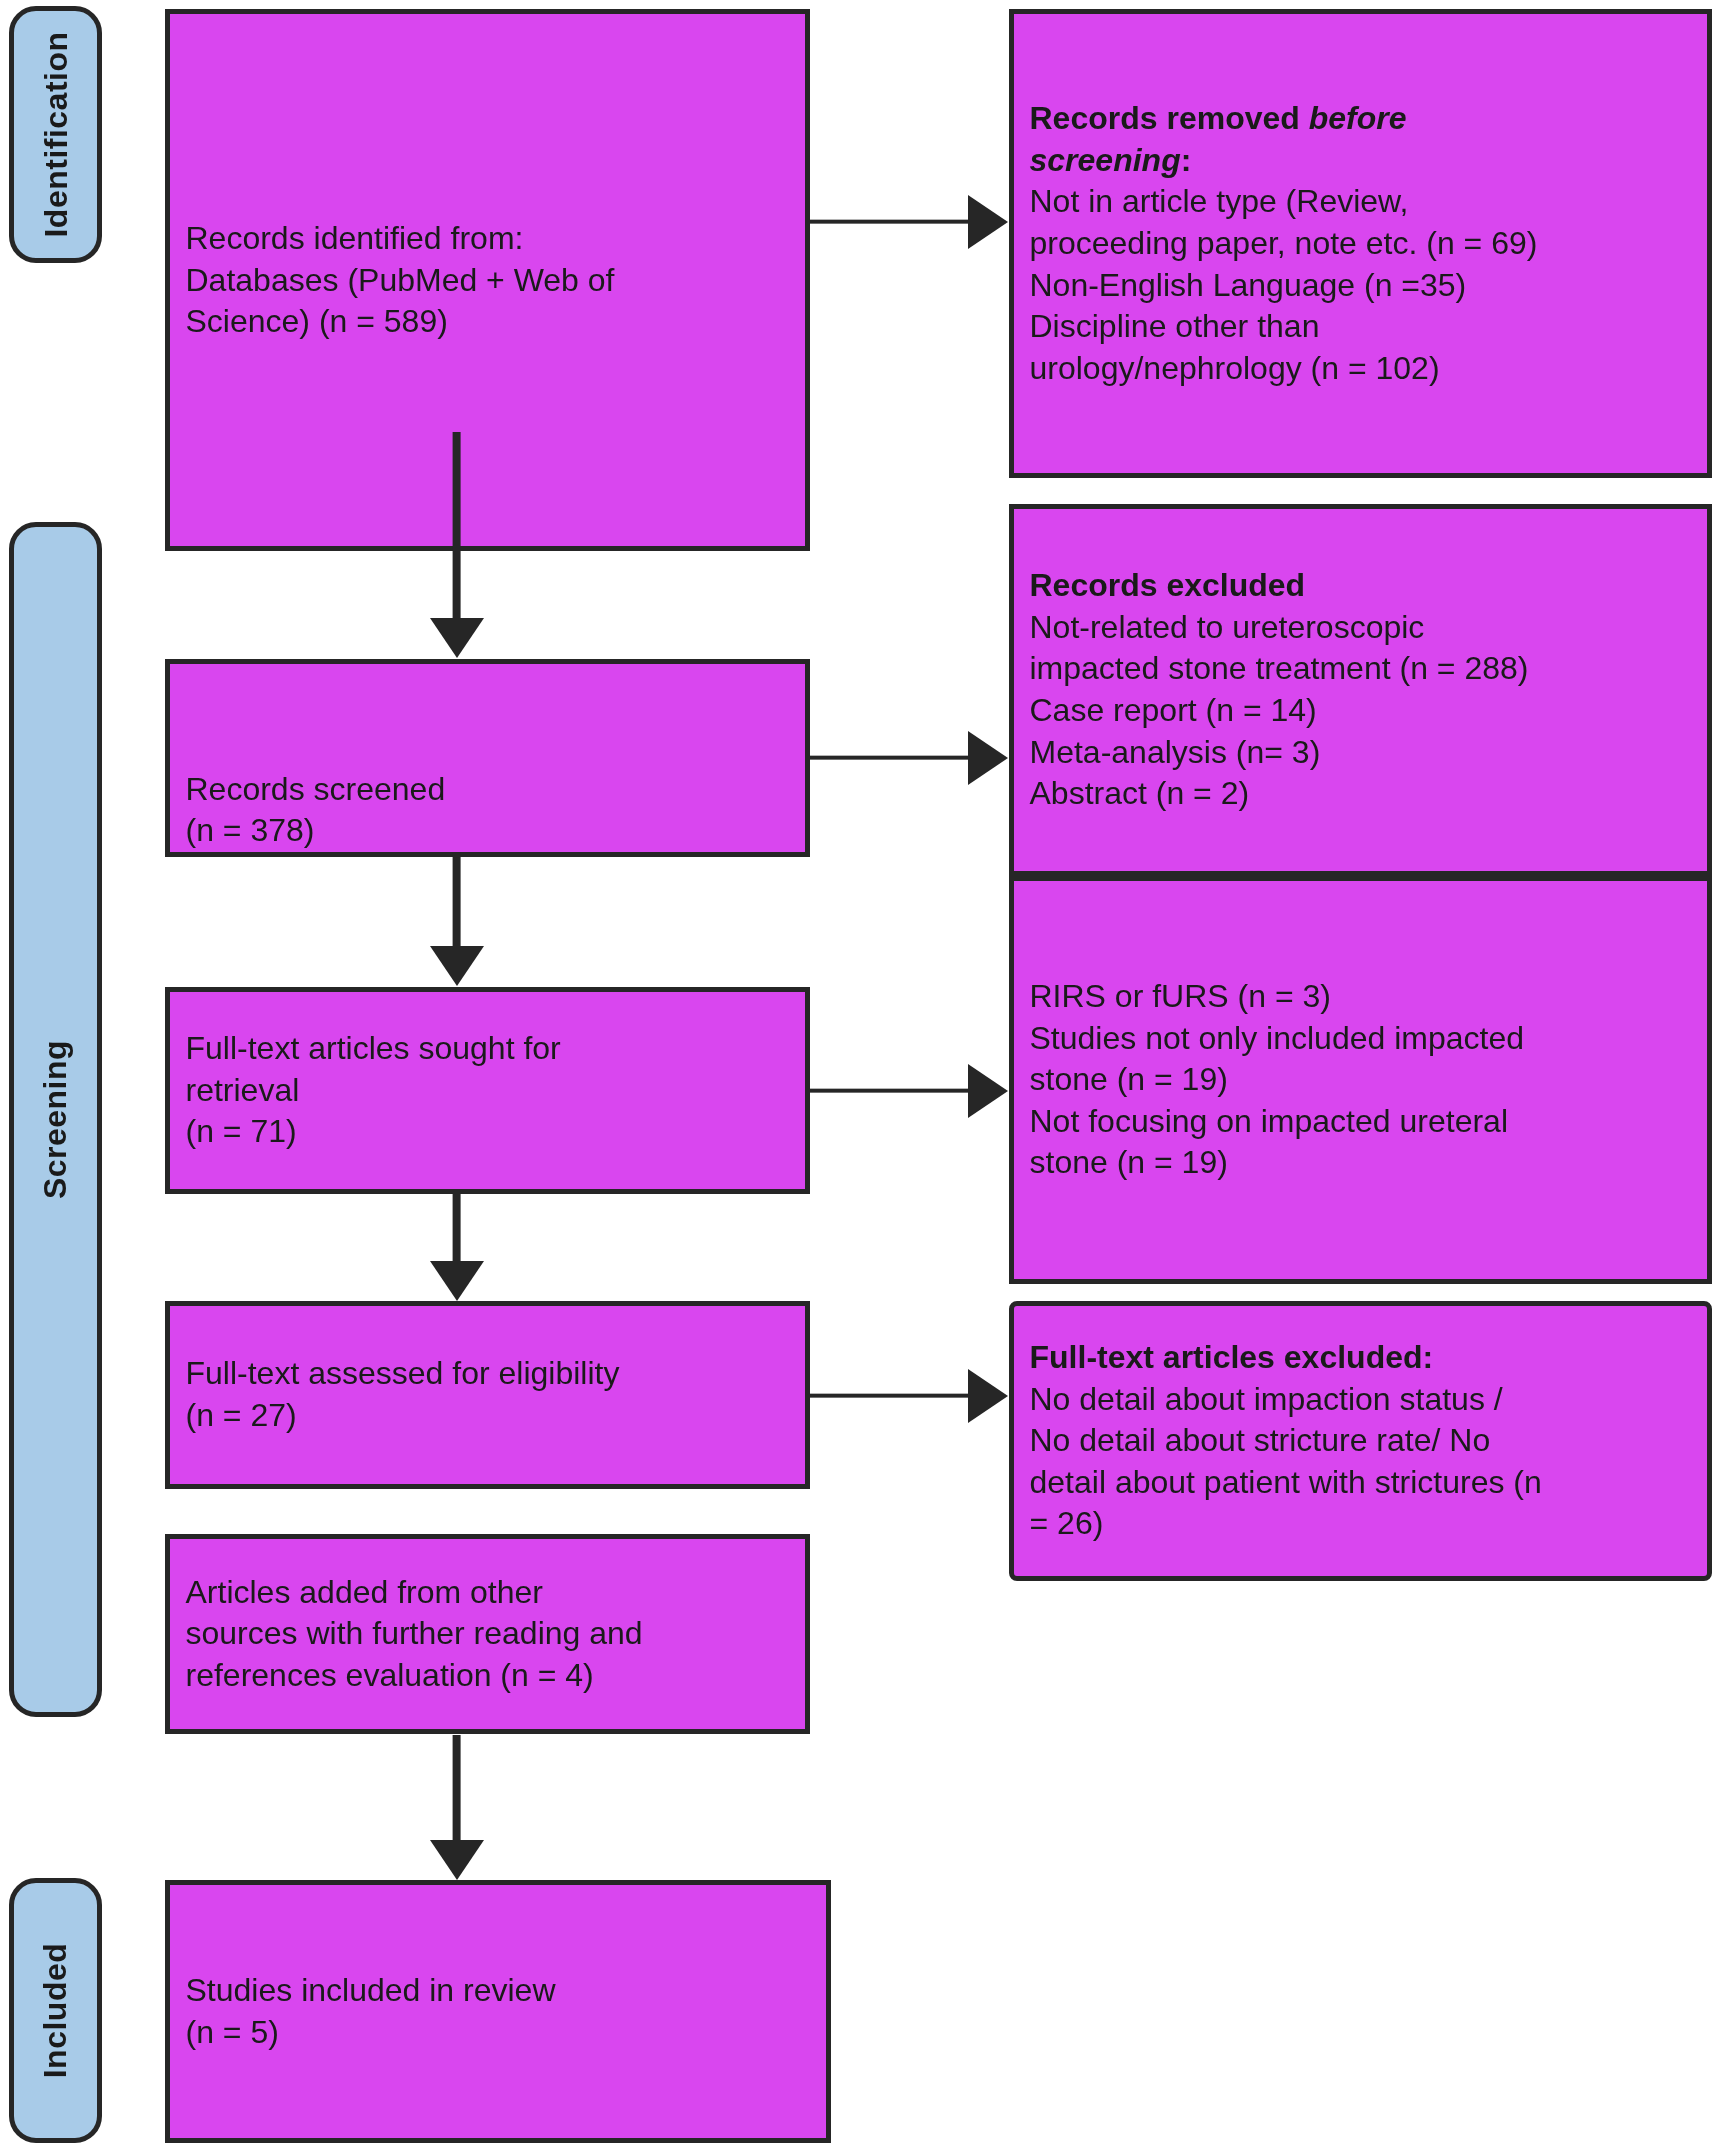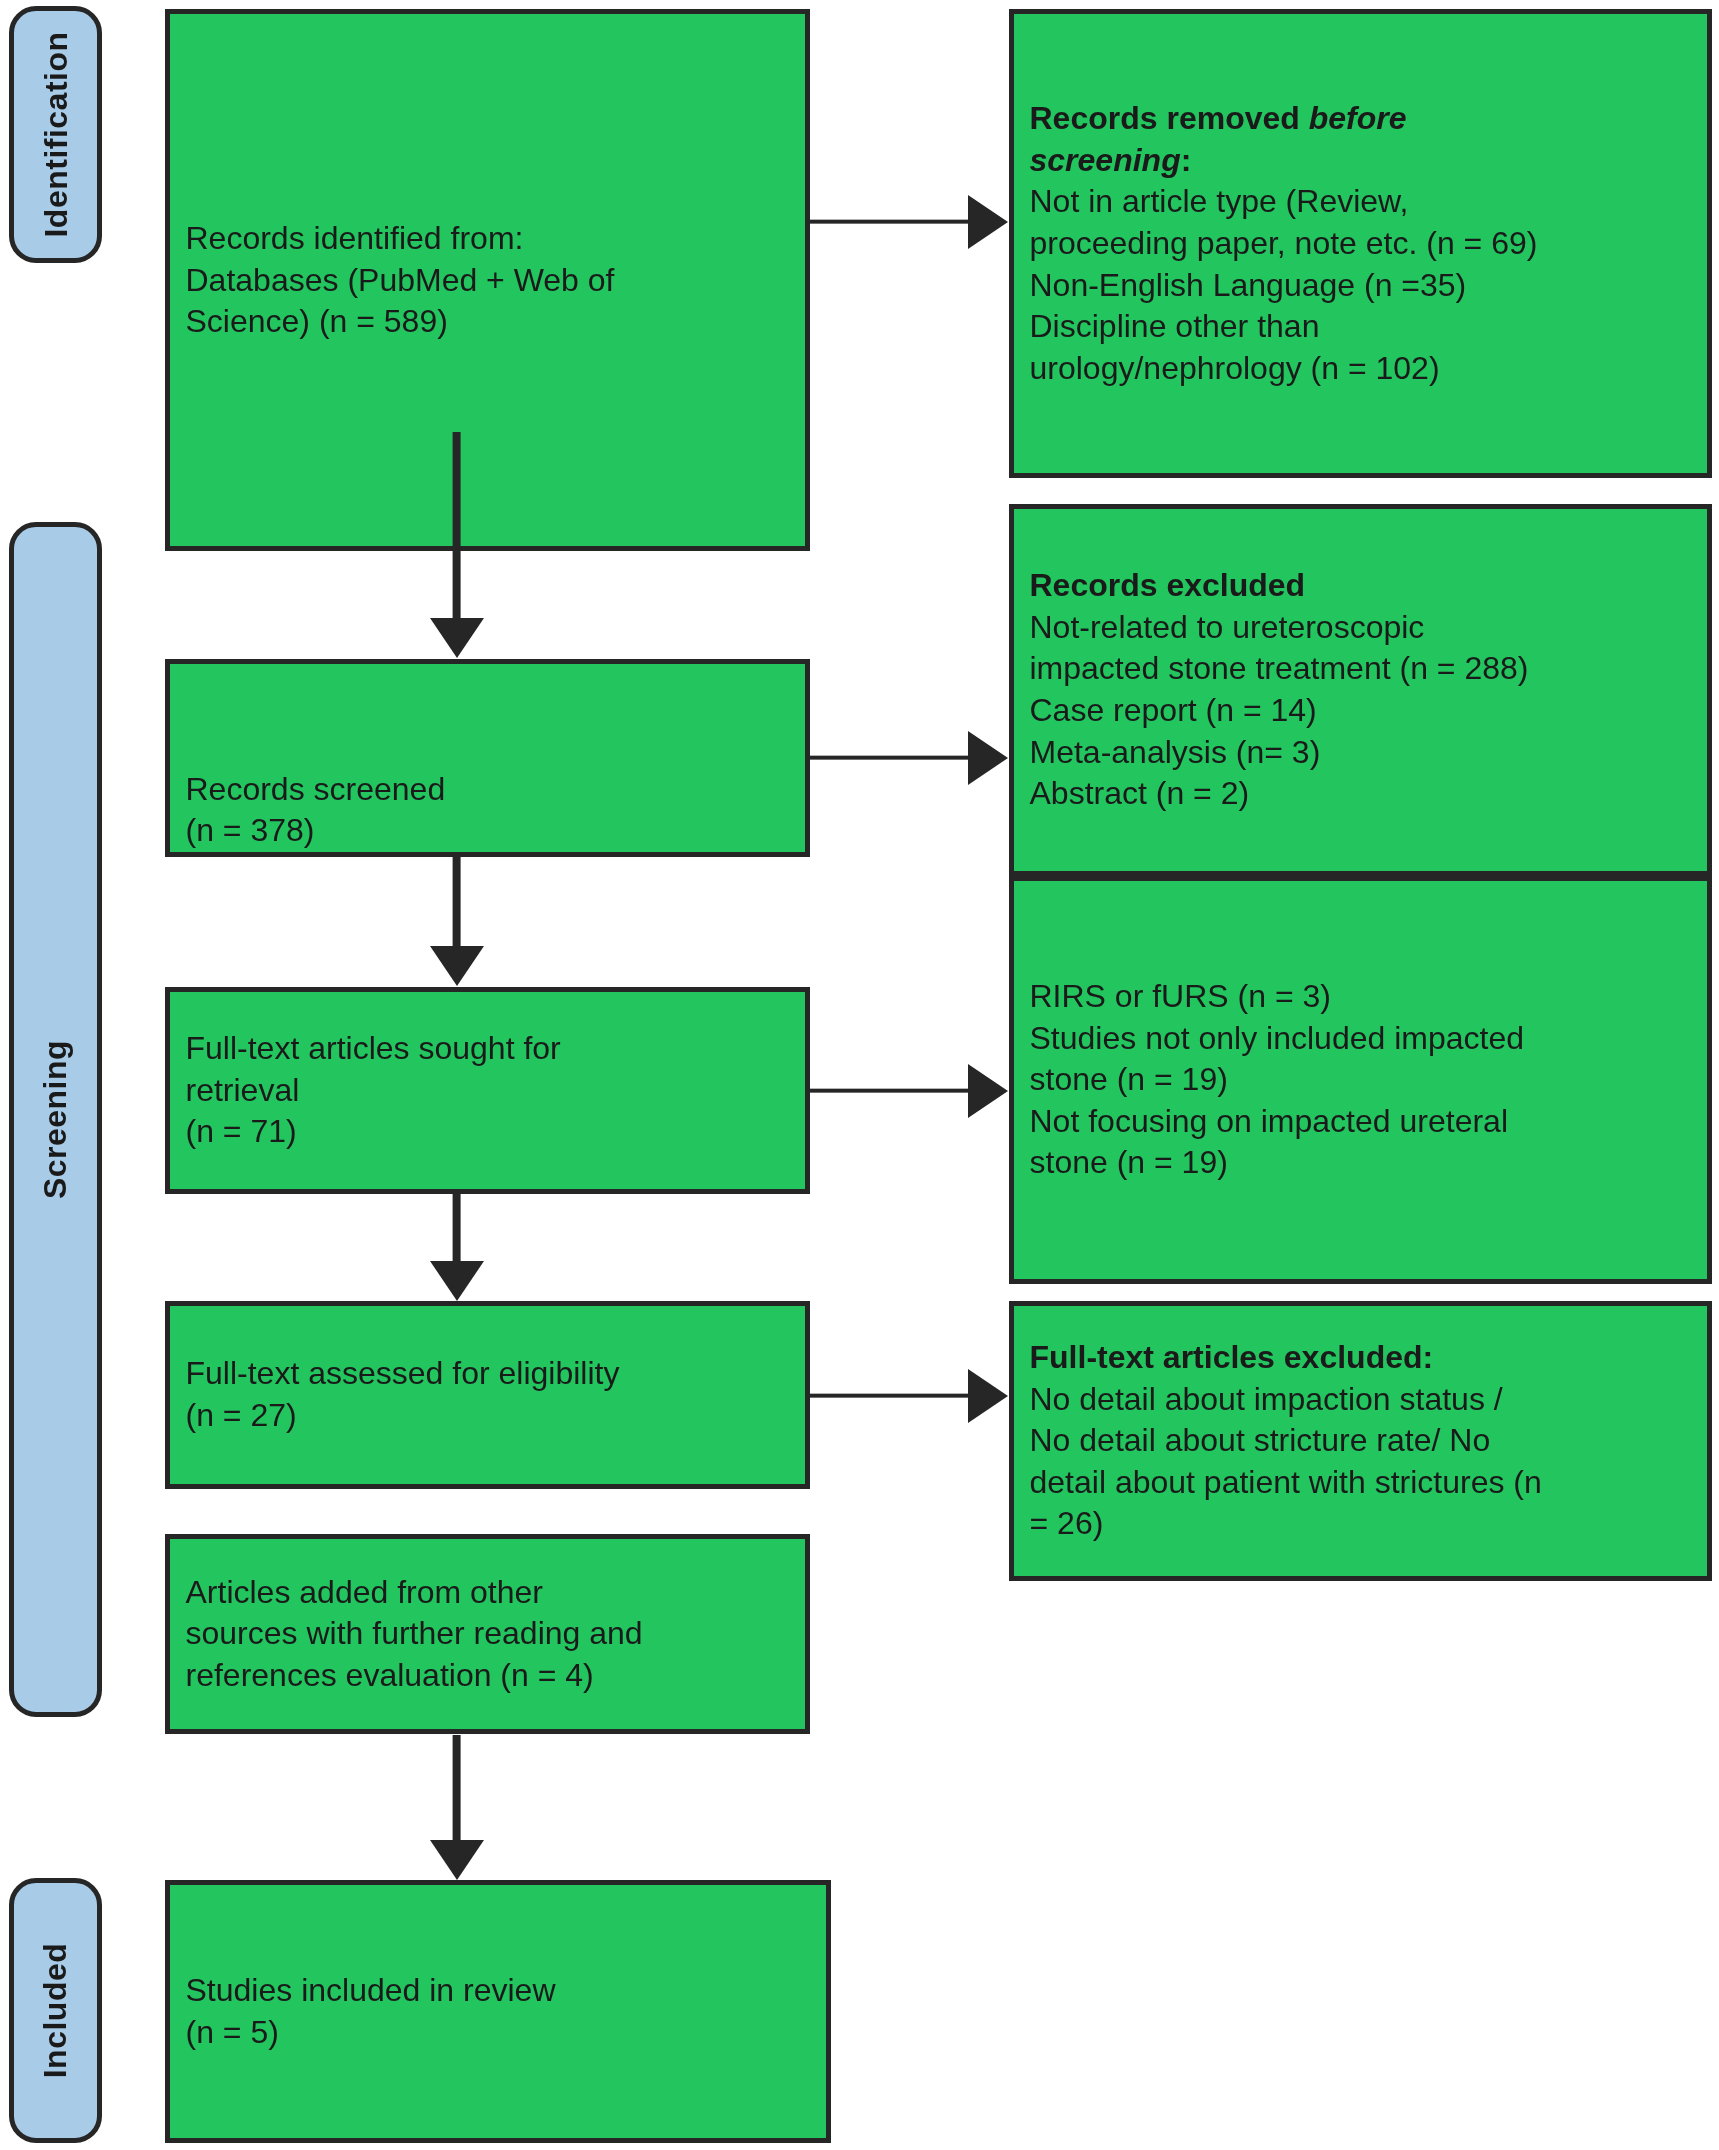--- a/index.html
+++ b/index.html
@@ -31,21 +31,21 @@
     font-weight: bold;
     font-size: 32px;
     letter-spacing: 0.5px;
     color: #1a1a1a;
     font-family: "Liberation Sans", sans-serif;
   }
 
   
   .flow-box {
     position: absolute;
-    background: #22c55e;
+    background: #d946ef;
     border: 5.7px solid #262626;
     display: flex;
     flex-direction: column;
     justify-content: center;
     padding: 0 15.5px;
   }
   .flow-box .line {
     font-size: 32px;
     line-height: 1.30;
     color: #1a1a1a;
@@ -163,21 +163,21 @@
   </div>
 
   <div class="flow-box" style="left:1009px; top:876px; width:703px; height:408px;">
     <div class="line">RIRS or fURS (n = 3)</div>
     <div class="line">Studies not only included impacted</div>
     <div class="line">stone (n = 19)</div>
     <div class="line">Not focusing on impacted ureteral</div>
     <div class="line">stone (n = 19)</div>
   </div>
 
-  <div class="flow-box" style="left:1009px; top:1301px; width:703px; height:280px;">
+  <div class="flow-box" style="left:1009px; top:1301px; width:703px; height:280px;border-radius:8px;">
     <div class="line bold">Full-text articles excluded:</div>
     <div class="line">No detail about impaction status /</div>
     <div class="line">No detail about stricture rate/ No</div>
     <div class="line">detail about patient with strictures (n</div>
     <div class="line">= 26)</div>
   </div>
 
   <div class="h-arrow" style="left:809px; top:194px; width:199px; height:55px;">
     <div class="shaft" style="width:159px;"></div>
     <div class="head" style="left:159px; transform:translateY(-50%);"></div>

